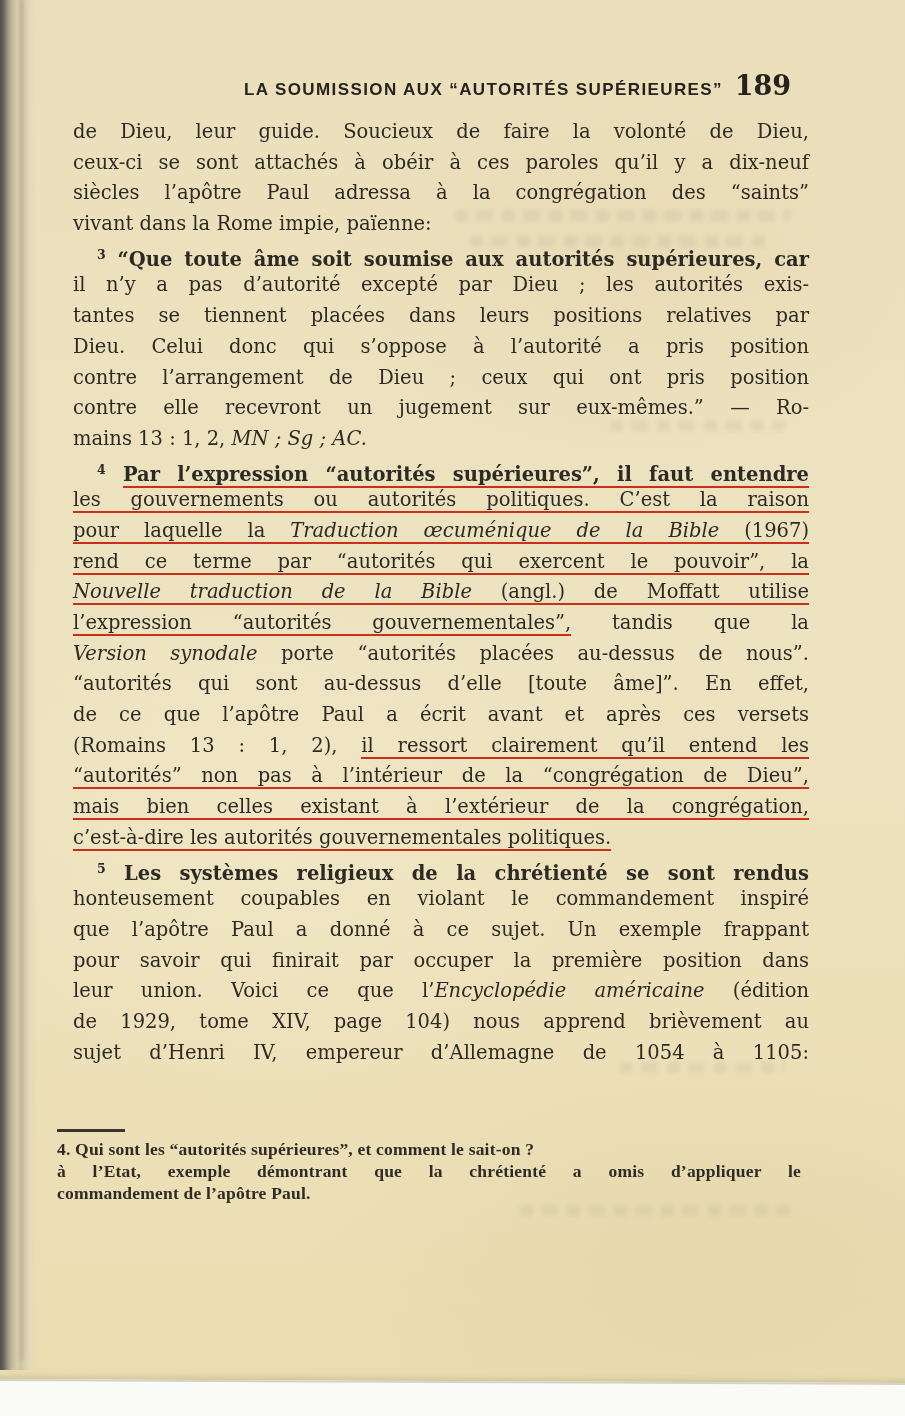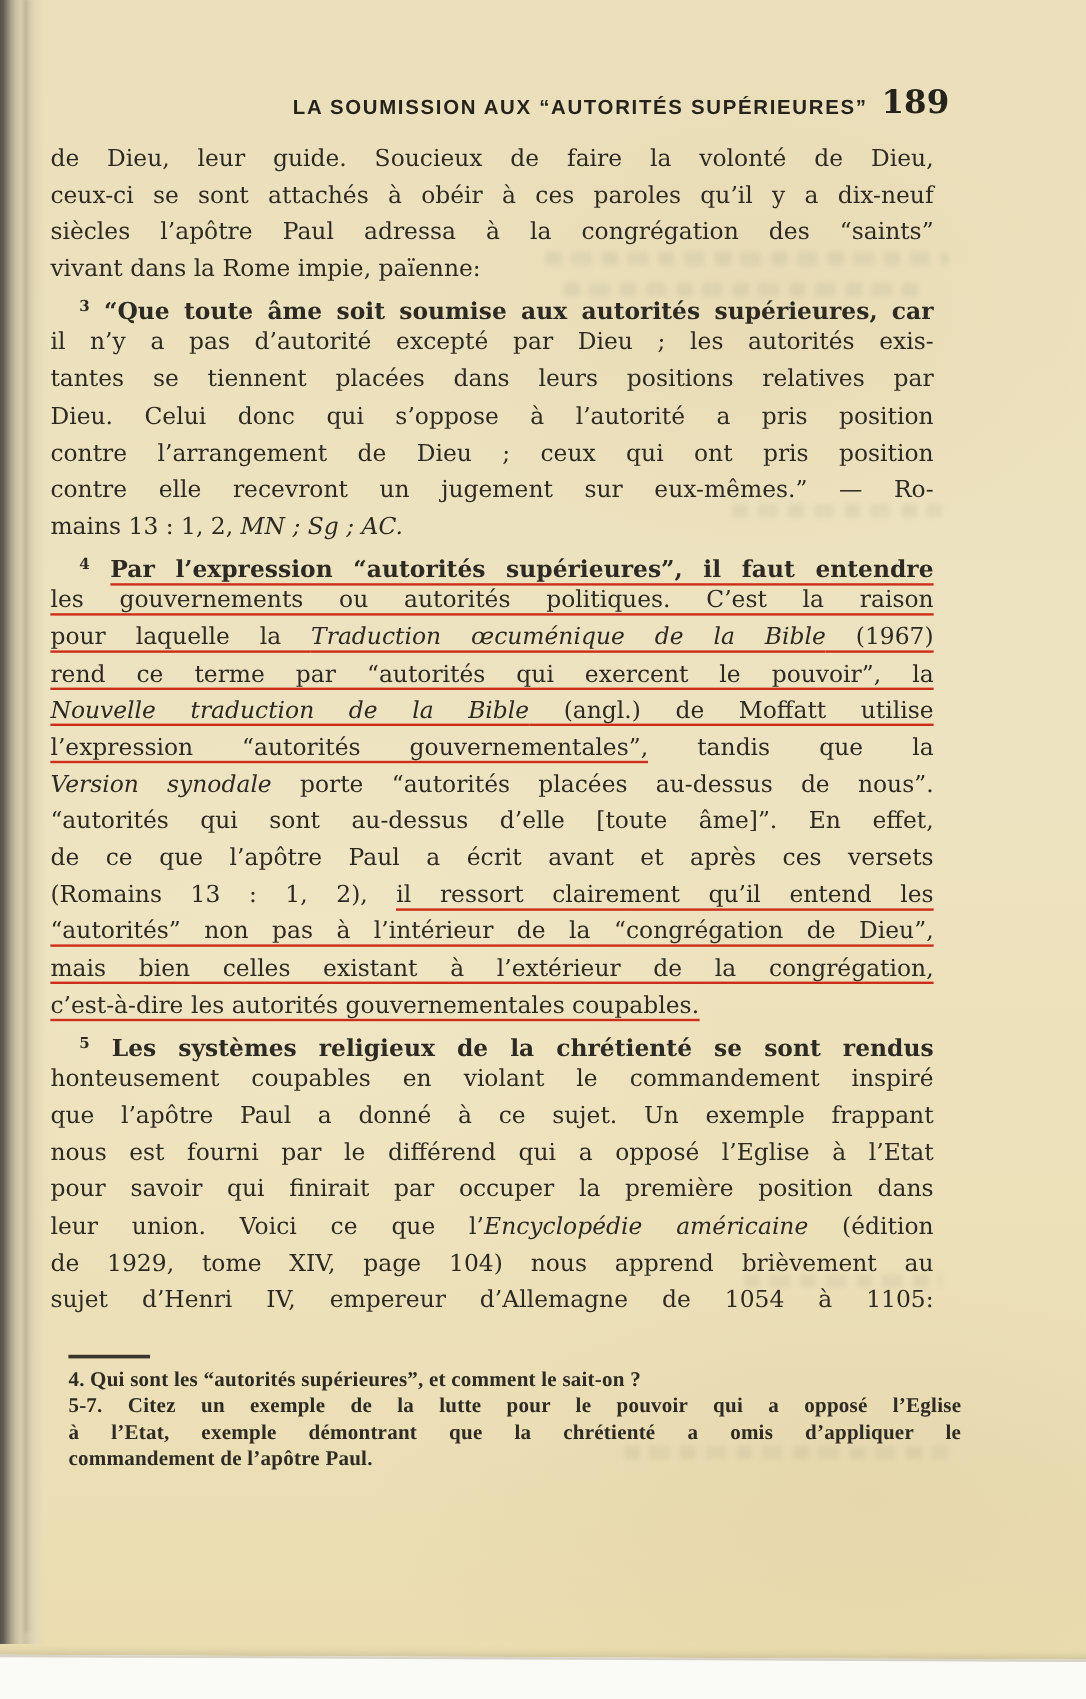--- a/index.html
+++ b/index.html
@@ -62,21 +62,21 @@
     color: var(--header-ink, #26231d);
     white-space: nowrap;
   }
   .page-number {
     position: absolute; right: 2px; top: 0px;
     font-family: "DejaVu Serif", serif;
     font-weight: 700; font-size: 27px;
     color: var(--header-ink, #26231d);
   }
   
-  .body-text { position: absolute; left: 42px; top: 117px; width: 736px; }
+  .body-text { position: absolute; left: 73px; top: 117px; width: 736px; }
   .line {
     height: 30.7px; line-height: 30.7px;
     font-size: 19.5px; color: var(--ink, #2d2a23);
     text-align: justify; text-align-last: justify; text-justify: inter-word;
   }
   .line.end { text-align-last: left; }
   .line.ind { text-indent: 24px; font-weight: bold; }
   .seg { }
   .it { font-style: italic; }
   .rl { border-bottom: 2.5px solid var(--red, #cd2e1a); }
@@ -131,33 +131,31 @@
       <div class="line"><span class="seg rl">pour laquelle la </span><span class="seg it rl">Traduction œcuménique de la Bible</span><span class="seg rl"> (1967)</span></div>
       <div class="line"><span class="seg rl">rend ce terme par “autorités qui exercent le pouvoir”, la</span></div>
       <div class="line"><span class="seg it rl">Nouvelle traduction de la Bible</span><span class="seg rl"> (angl.) de Moffatt utilise</span></div>
       <div class="line"><span class="seg rl">l’expression “autorités gouvernementales”,</span><span class="seg"> tandis que la</span></div>
       <div class="line"><span class="seg it">Version synodale</span><span class="seg"> porte “autorités placées au-dessus de nous”.</span></div>
       <div class="line"><span class="seg">“autorités qui sont au-dessus d’elle [toute âme]”. En effet,</span></div>
       <div class="line"><span class="seg">de ce que l’apôtre Paul a écrit avant et après ces versets</span></div>
       <div class="line"><span class="seg">(Romains 13 : 1, 2), </span><span class="seg rl">il ressort clairement qu’il entend les</span></div>
       <div class="line"><span class="seg rl">“autorités” non pas à l’intérieur de la “congrégation de Dieu”,</span></div>
       <div class="line"><span class="seg rl">mais bien celles existant à l’extérieur de la congrégation,</span></div>
-      <div class="line end"><span class="seg rl">c’est-à-dire les autorités gouvernementales coupables.</span></div>
+      <div class="line end"><span class="seg rl">c’est-à-dire les autorités gouvernementales politiques.</span></div>
       <div class="line ind"><span class="seg sup">5</span><span class="seg"> Les systèmes religieux de la chrétienté se sont rendus</span></div>
       <div class="line"><span class="seg">honteusement coupables en violant le commandement inspiré</span></div>
       <div class="line"><span class="seg">que l’apôtre Paul a donné à ce sujet. Un exemple frappant</span></div>
-      <div class="line"><span class="seg">nous est fourni par le différend qui a opposé l’Eglise à l’Etat</span></div>
       <div class="line"><span class="seg">pour savoir qui finirait par occuper la première position dans</span></div>
       <div class="line"><span class="seg">leur union. Voici ce que l’</span><span class="seg it">Encyclopédie américaine</span><span class="seg"> (édition</span></div>
       <div class="line"><span class="seg">de 1929, tome XIV, page 104) nous apprend brièvement au</span></div>
       <div class="line"><span class="seg">sujet d’Henri IV, empereur d’Allemagne de 1054 à 1105:</span></div>
     </div>
 
   <div class="footnote-rule"></div>
   <div class="footnotes">
       <div class="fline end">4. Qui sont les “autorités supérieures”, et comment le sait-on ?</div>
-      <div class="fline">5-7. Citez un exemple de la lutte pour le pouvoir qui a opposé l’Eglise</div>
       <div class="fline">à l’Etat, exemple démontrant que la chrétienté a omis d’appliquer le</div>
       <div class="fline end">commandement de l’apôtre Paul.</div>
     </div>
 
   <div class="bottom-band"></div>
 </div>
 
 </body></html>

